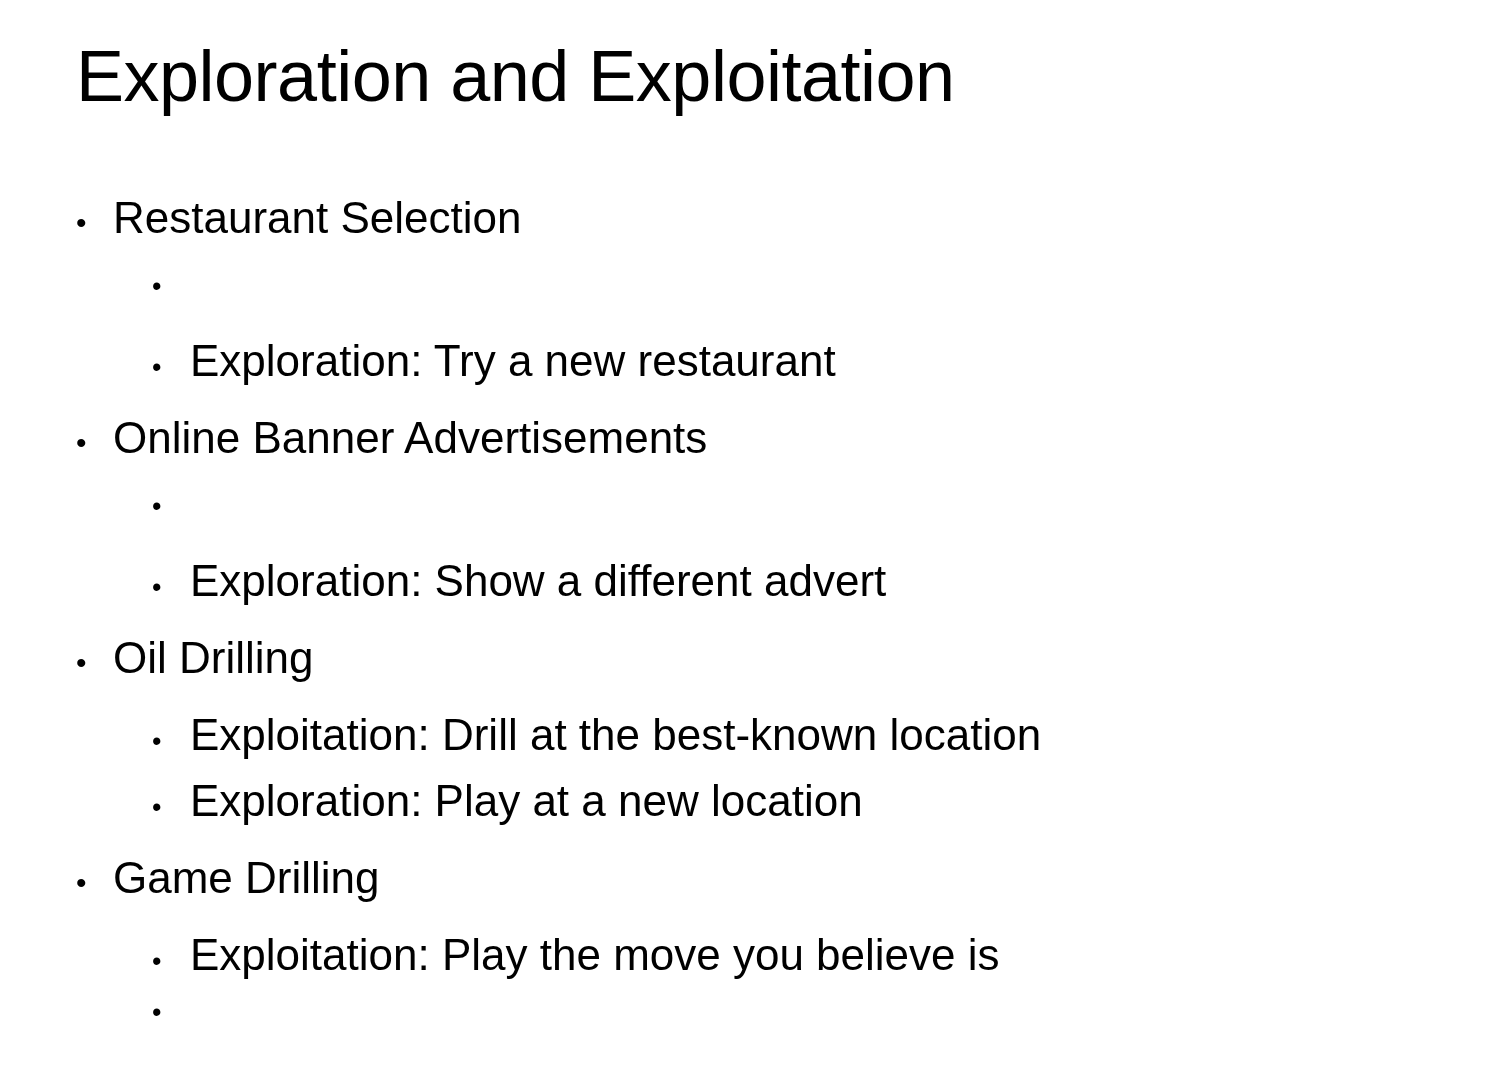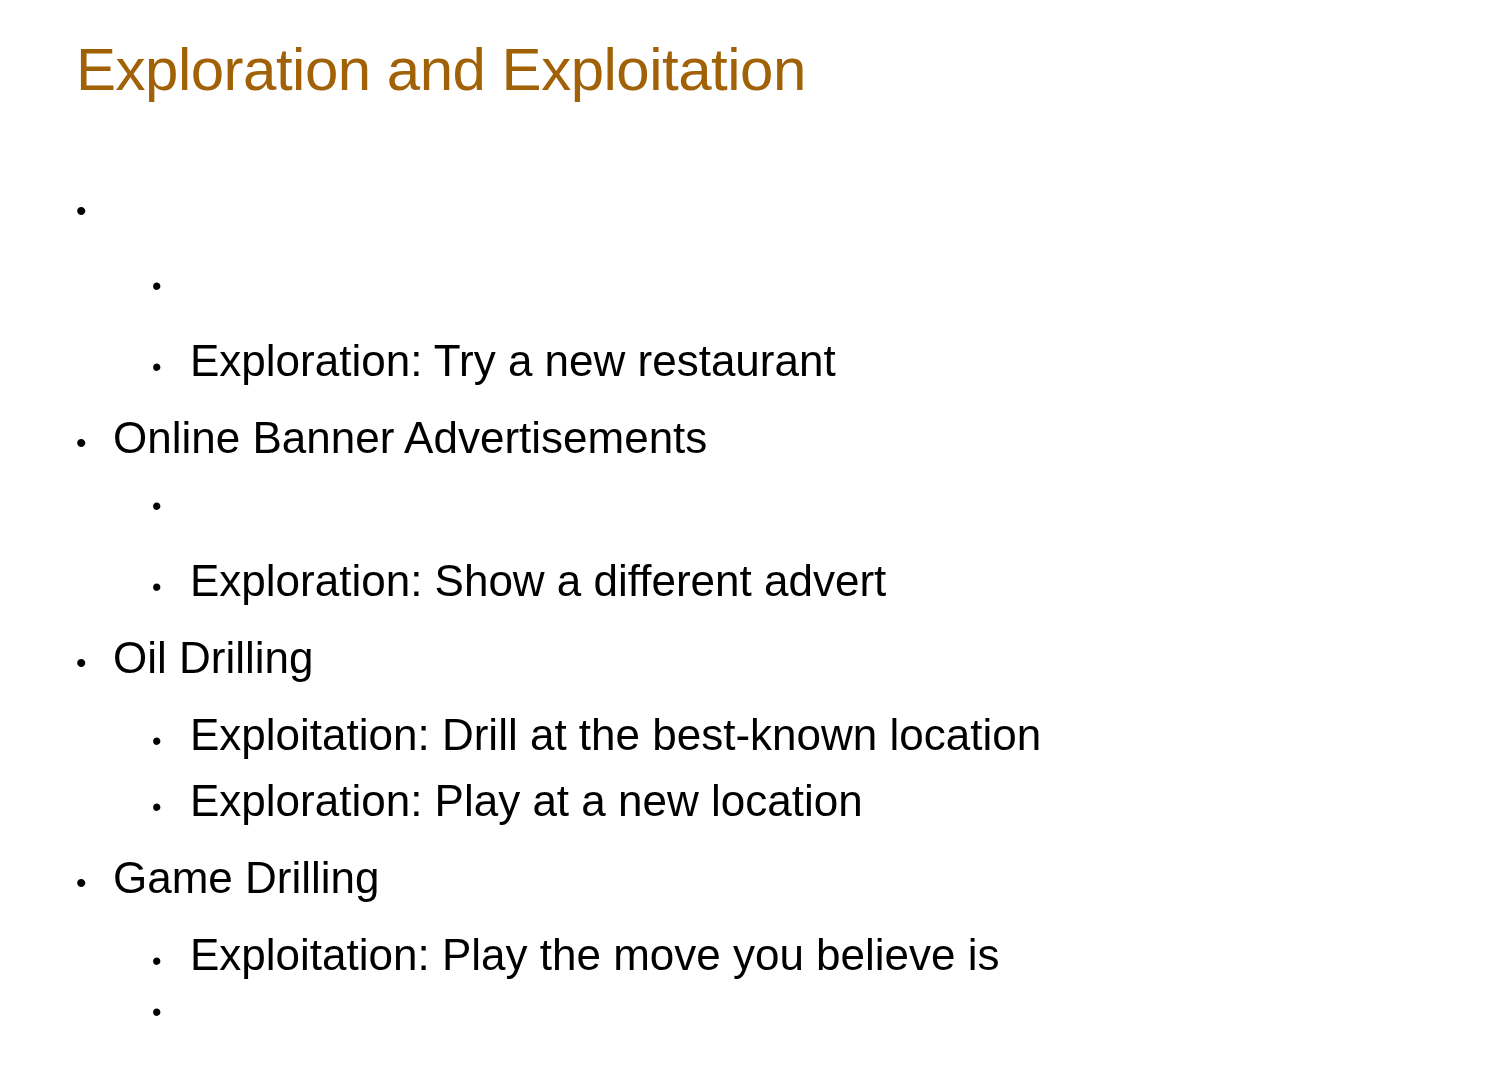--- a/index.html
+++ b/index.html
@@ -22,25 +22,25 @@
     background: #ffffff;
     box-sizing: border-box;
   }
 
   
   .slide-title {
     position: absolute;
     left: 76px;
     top: 38px;
     width: 1340px;
-    font-size: 60px;
+    font-size: 72px;
     font-weight: 300;
     line-height: 1.08;
     letter-spacing: -0.5px;
-    color: #a16207;
+    color: #000000;
     white-space: nowrap;
   }
 
   
   .body-area {
     position: absolute;
     left: 0;
     top: 196px;
     width: 1500px;
   }
@@ -111,20 +111,21 @@
 
 <div class="slide">
 
   <div class="slide-title">Exploration and Exploitation</div>
 
   <div class="body-area">
 
     <div class="group">
       <div class="bullet-line level1">
         <span class="bullet-glyph">•</span>
+        <span class="bullet-text">Restaurant Selection</span>
       </div>
       <div class="sub-list">
         <div class="bullet-line level2">
           <span class="bullet-glyph">•</span>
         </div>
         <div class="bullet-line level2">
           <span class="bullet-glyph">•</span>
           <span class="bullet-text">Exploration: Try a new restaurant</span>
         </div>
       </div>

